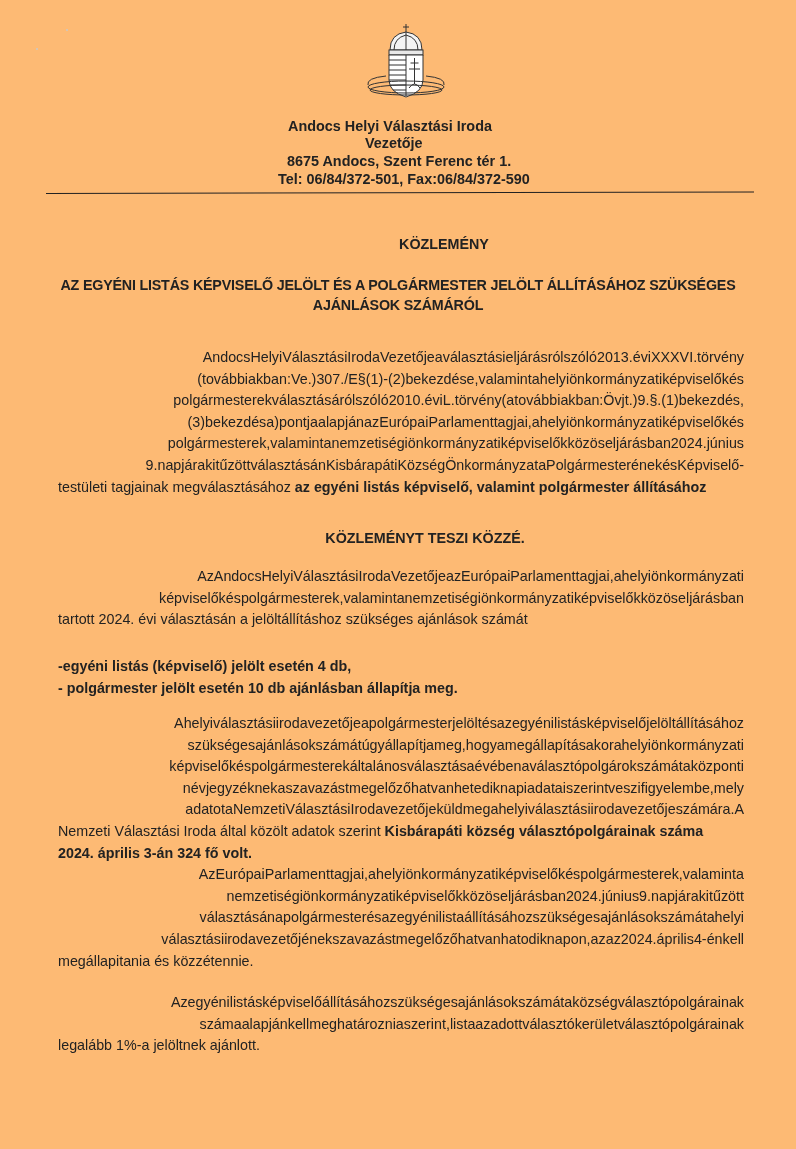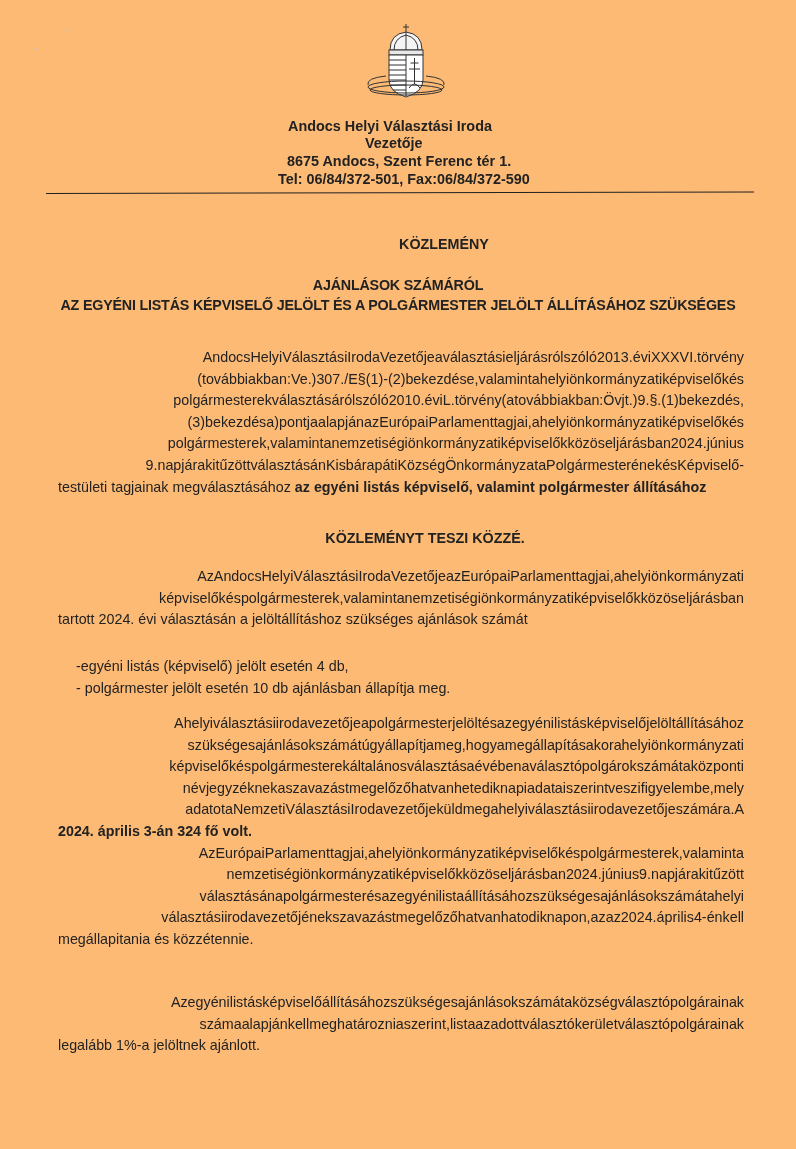--- a/index.html
+++ b/index.html
@@ -27,21 +27,21 @@
 
   .heading-kozlemeny { position: absolute; left: 0; width: 796px; top: 236px; text-align: center;
     font-family: "Liberation Sans", sans-serif; font-weight: bold; font-size: 14.3px; color: #222; margin-left: 46px; }
   .heading-subject { position: absolute; left: 40px; width: 716px; top: 275px; text-align: center;
     font-family: "Liberation Sans", sans-serif; font-weight: bold; font-size: 14.3px; line-height: 20px; color: #222; letter-spacing: -0.2px; }
   .heading-publish { position: absolute; left: 0; width: 796px; top: 530px; text-align: center;
     font-family: "Liberation Sans", sans-serif; font-weight: bold; font-size: 14.3px; color: #222; margin-left: 27px; }
 
   .p1 { top: 347px; }
   .p2 { top: 566px; }
-  .list { top: 656px; font-weight: normal; margin-left: 18px; }
+  .list { top: 656px; font-weight: bold; }
   .p3 { top: 713px; }
   .p4 { top: 992px; }
   .line { display: block; white-space: nowrap; }
   .jl { display: flex; justify-content: flex-end; white-space: nowrap; }
   .jl span { white-space: pre; }
 </style>
 </head>
 <body>
 
 <div class="page">
@@ -88,22 +88,22 @@
     <div class="lh-line lh-title">Vezetője</div>
     <div class="lh-line lh-address">8675 Andocs, Szent Ferenc tér 1.</div>
     <div class="lh-line lh-contact">Tel: 06/84/372-501, Fax:06/84/372-590</div>
   </div>
 
   <div class="rule"></div>
 
   <div class="heading-kozlemeny">KÖZLEMÉNY</div>
 
   <div class="heading-subject">
+    <div>AZ EGYÉNI LISTÁS KÉPVISELŐ JELÖLT ÉS A POLGÁRMESTER JELÖLT ÁLLÍTÁSÁHOZ SZÜKSÉGES</div>
     <div>AJÁNLÁSOK SZÁMÁRÓL</div>
-    <div>AZ EGYÉNI LISTÁS KÉPVISELŐ JELÖLT ÉS A POLGÁRMESTER JELÖLT ÁLLÍTÁSÁHOZ SZÜKSÉGES</div>
   </div>
 
   <div class="doc p1">
     <div class="jl">
         <span>Andocs</span>
         <span>Helyi</span>
         <span>Választási</span>
         <span>Iroda</span>
         <span>Vezetője</span>
         <span>a</span>
@@ -295,20 +295,23 @@
         <span>küld</span>
         <span>meg</span>
         <span>a</span>
         <span>helyi</span>
         <span>választási</span>
         <span>iroda</span>
         <span>vezetője</span>
         <span>számára.</span>
         <span>A</span>
       </div>
+    <div class="line">
+      <span>Nemzeti Választási Iroda által közölt adatok szerint </span><span class="b">Kisbárapáti község választópolgárainak száma</span>
+    </div>
     <div class="line b">2024. április 3-án 324 fő volt.</div>
     <div class="jl">
         <span>Az</span>
         <span>Európai</span>
         <span>Parlament</span>
         <span>tagjai,</span>
         <span>a</span>
         <span>helyi</span>
         <span>önkormányzati</span>
         <span>képviselők</span>

